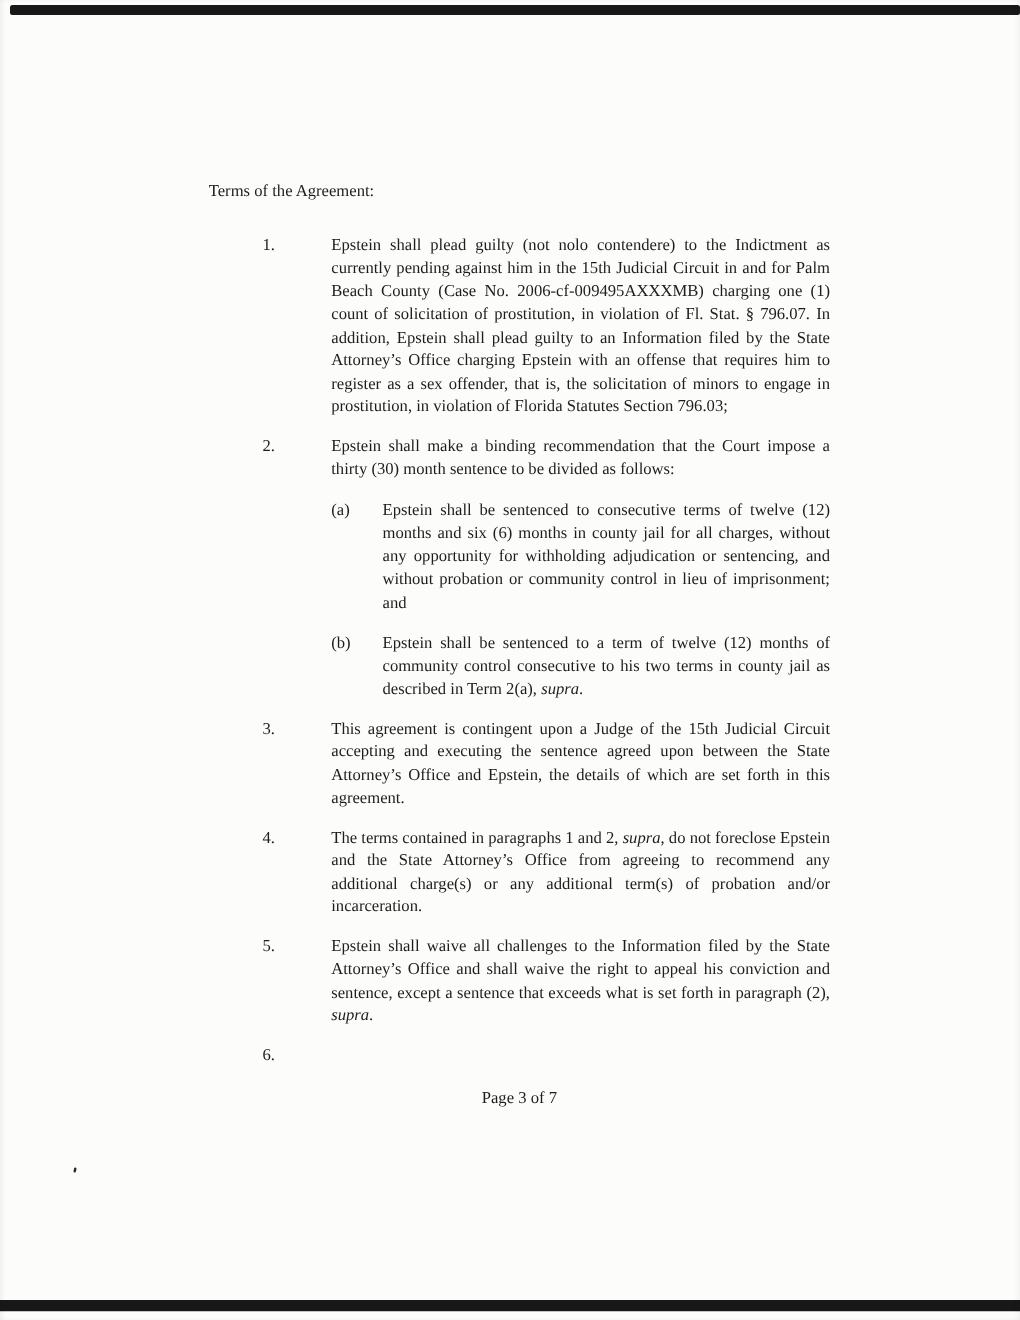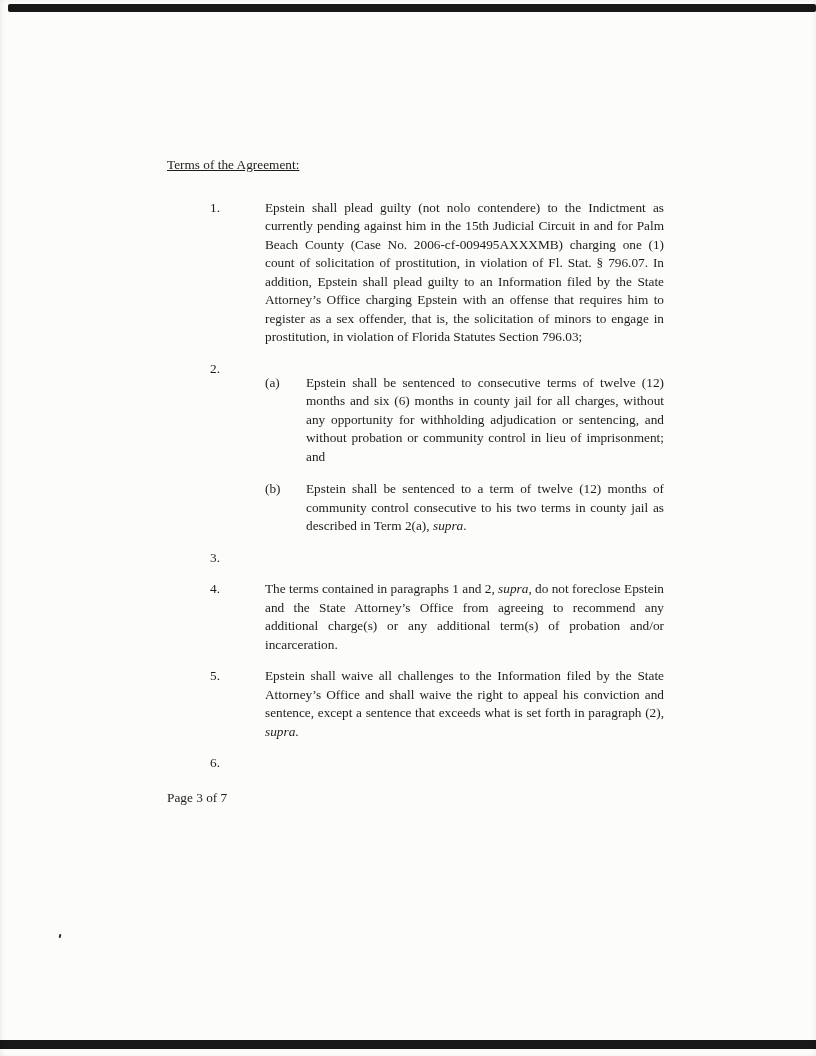--- a/index.html
+++ b/index.html
@@ -28,66 +28,70 @@
   }
 
   .content {
     position: absolute;
     left: 167px;
     top: 144px;
     width: 497px;
     font-size: 13.3px;
     line-height: 18.5px;
   }
-  .doc-title { margin: 12px 0 24px 0; text-decoration: underline; }
+  .doc-title { margin: 0 0 24px 0; }
 
   .term-row { display: flex; margin: 0 0 13px 0; }
   .term-num { flex: none; margin-left: 43px; width: 40px; }
   .term-body { flex: 1 1 auto; min-width: 0; margin-left: 15px; }
   .term-text { margin: 0; text-align: justify; }
   .term-text.force-justify { text-align-last: justify; }
 
   .sub-row { display: flex; margin-top: 14px; }
   .sub-label { flex: none; width: 41px; }
   .sub-row .term-text { flex: 1 1 auto; font-family: Liberation Serif, serif; }
 
   .italic { font-style: italic; }
 
-  .footer { text-align: left; margin-top: 16px; }
+  .footer { text-align: center; margin-top: 16px; }
 </style>
 </head>
 <body>
 
 <div class="page">
   <div class="scan-bar top"></div>
 
   <div class="content">
     <p class="doc-title">Terms of the Agreement:</p>
     <div id="terms-list">
         <div class="term-row">
           <div class="term-num">1.</div>
           <div class="term-body">
             <p class="term-text"><span>Epstein shall plead guilty (not nolo contendere) to the Indictment as currently pending against him in the 15th Judicial Circuit in and for Palm Beach County (Case No. 2006-cf-009495AXXXMB) charging one (1) count of solicitation of prostitution, in violation of Fl. Stat. § 796.07. In addition, Epstein shall plead guilty to an Information filed by the State Attorney’s Office charging Epstein with an offense that requires him to register as a sex offender, that is, the solicitation of minors to engage in prostitution, in violation of Florida Statutes Section 796.03;</span></p>
           </div>
         </div>
         <div class="term-row">
           <div class="term-num">2.</div>
           <div class="term-body">
+            <p class="term-text"><span>Epstein shall make a binding recommendation that the Court impose a thirty (30) month sentence to be divided as follows:</span></p>
             <div class="sub-row">
               <div class="sub-label">(a)</div>
               <p class="term-text"><span>Epstein shall be sentenced to consecutive terms of twelve (12) months and six (6) months in county jail for all charges, without any opportunity for withholding adjudication or sentencing, and without probation or community control in lieu of imprisonment; and</span></p>
             </div>
             <div class="sub-row">
               <div class="sub-label">(b)</div>
               <p class="term-text"><span>Epstein shall be sentenced to a term of twelve (12) months of community control consecutive to his two terms in county jail as described in Term 2(a), </span><span class="italic">supra</span><span>.</span></p>
             </div>
           </div>
         </div>
         <div class="term-row">
           <div class="term-num">3.</div>
+          <div class="term-body">
+            <p class="term-text"><span>This agreement is contingent upon a Judge of the 15th Judicial Circuit accepting and executing the sentence agreed upon between the State Attorney’s Office and Epstein, the details of which are set forth in this agreement.</span></p>
+          </div>
         </div>
         <div class="term-row">
           <div class="term-num">4.</div>
           <div class="term-body">
             <p class="term-text"><span>The terms contained in paragraphs 1 and 2, </span><span class="italic">supra</span><span>, do not foreclose Epstein and the State Attorney’s Office from agreeing to recommend any additional charge(s) or any additional term(s) of probation and/or incarceration.</span></p>
           </div>
         </div>
         <div class="term-row">
           <div class="term-num">5.</div>
           <div class="term-body">

